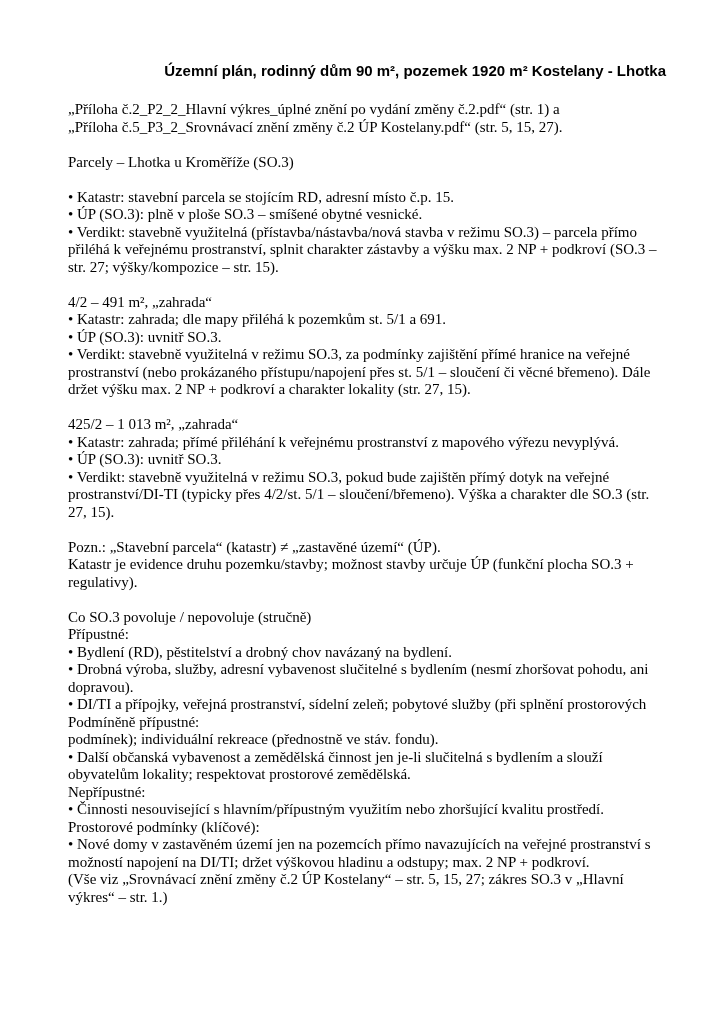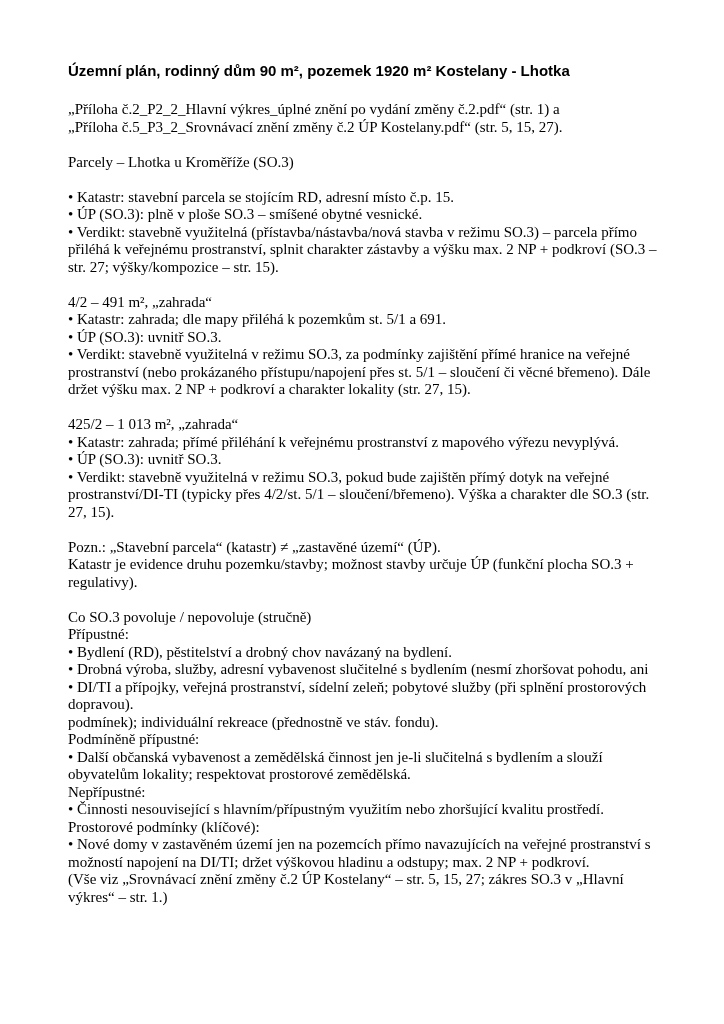--- a/index.html
+++ b/index.html
@@ -15,21 +15,21 @@
     box-sizing: border-box;
     padding: 62px 58px 0 68px;
     color: #000000;
     overflow: hidden;
   }
   .title {
     font-family: "Liberation Sans", sans-serif;
     font-weight: bold;
     font-size: 15px;
     line-height: 18px;
-    text-align: left;
+    text-align: right;
     margin: 0 0 21px 0;
   }
   .doc-body {
     font-family: "Liberation Serif", serif;
     font-size: 15px;
   }
   .para {
     margin: 0 0 17.5px 0;
     padding: 0;
   }
@@ -78,24 +78,24 @@
       <p class="para">
         <span class="line">Pozn.: „Stavební parcela“ (katastr) ≠ „zastavěné území“ (ÚP).</span>
         <span class="line">Katastr je evidence druhu pozemku/stavby; možnost stavby určuje ÚP (funkční plocha SO.3 +</span>
         <span class="line">regulativy).</span>
       </p>
       <p class="para">
         <span class="line">Co SO.3 povoluje / nepovoluje (stručně)</span>
         <span class="line">Přípustné:</span>
         <span class="line">• Bydlení (RD), pěstitelství a drobný chov navázaný na bydlení.</span>
         <span class="line">• Drobná výroba, služby, adresní vybavenost slučitelné s bydlením (nesmí zhoršovat pohodu, ani</span>
+        <span class="line">dopravou).</span>
         <span class="line">• DI/TI a přípojky, veřejná prostranství, sídelní zeleň; pobytové služby (při splnění prostorových</span>
-        <span class="line">dopravou).</span>
+        <span class="line">Podmíněně přípustné:</span>
         <span class="line">podmínek); individuální rekreace (přednostně ve stáv. fondu).</span>
-        <span class="line">Podmíněně přípustné:</span>
         <span class="line">• Další občanská vybavenost a zemědělská činnost jen je-li slučitelná s bydlením a slouží</span>
         <span class="line">obyvatelům lokality; respektovat prostorové zemědělská.</span>
         <span class="line">Nepřípustné:</span>
         <span class="line">• Činnosti nesouvisející s hlavním/přípustným využitím nebo zhoršující kvalitu prostředí.</span>
         <span class="line">Prostorové podmínky (klíčové):</span>
         <span class="line">• Nové domy v zastavěném území jen na pozemcích přímo navazujících na veřejné prostranství s</span>
         <span class="line">možností napojení na DI/TI; držet výškovou hladinu a odstupy; max. 2 NP + podkroví.</span>
         <span class="line">(Vše viz „Srovnávací znění změny č.2 ÚP Kostelany“ – str. 5, 15, 27; zákres SO.3 v „Hlavní</span>
         <span class="line">výkres“ – str. 1.)</span>
       </p>

